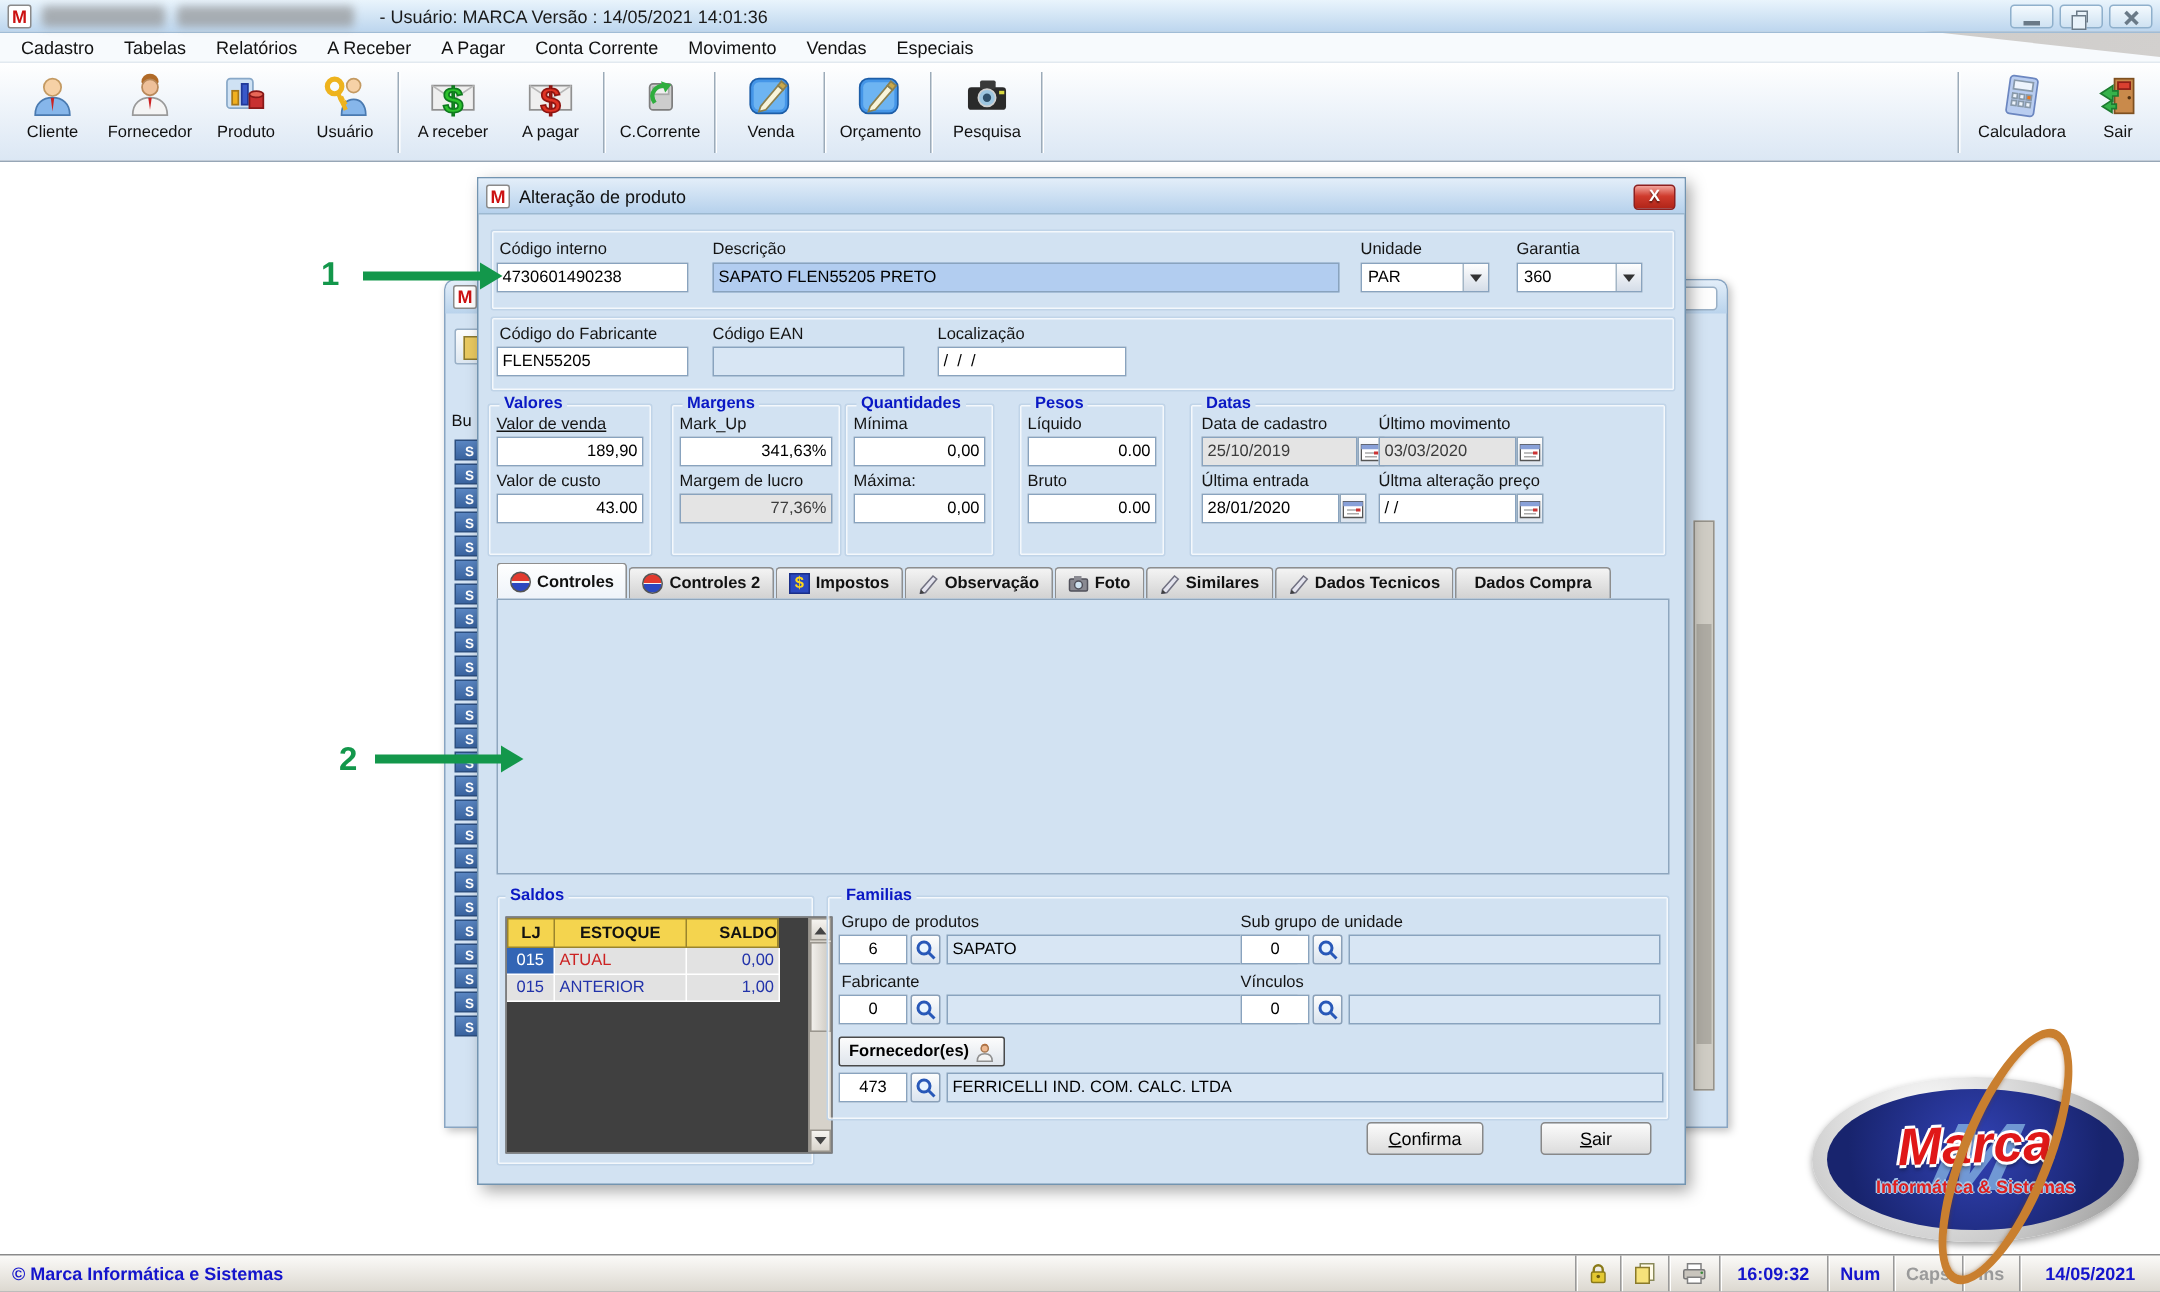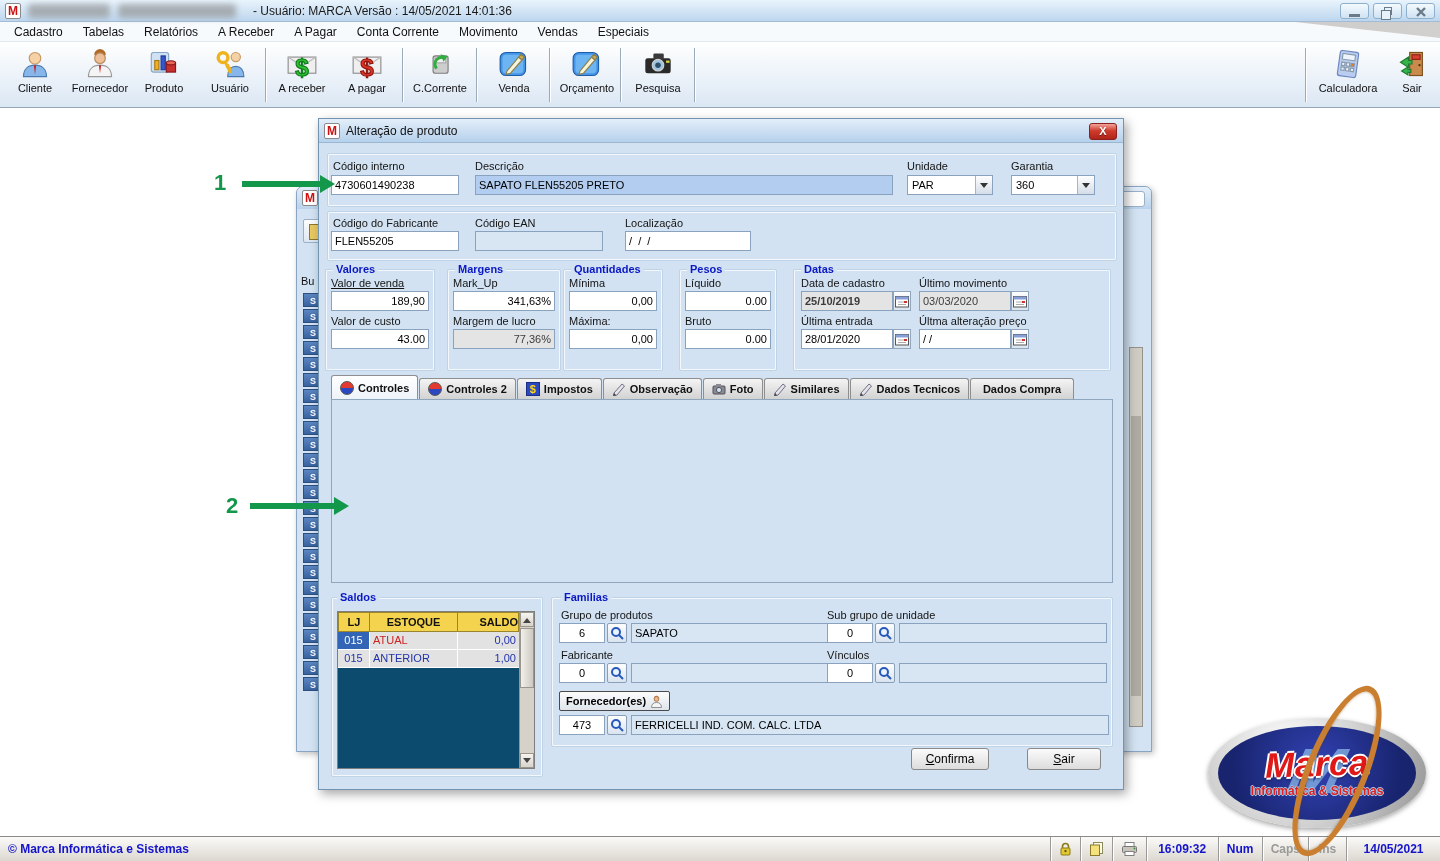--- a/index.html
+++ b/index.html
@@ -120,21 +120,21 @@
   .tabpanel { position:absolute; left:12px; top:280px; width:782px; height:184px; background:#d2e2f2;
     border:1px solid #8ea6be; z-index:1; }
   .innerpanel { position:absolute; left:20px; top:290px; width:766px; height:156px;
     border:1px solid #f0f6fc; outline:1px solid #bed2e6; }
 
   .cb { position:absolute; width:13px; height:13px; background:linear-gradient(#ffffff,#e6edf4);
     border:1px solid #8aa0b8; border-radius:2px; }
   .cb.checked::after { content:"\2713"; position:absolute; left:1px; top:-3px; color:#2b4f9e; font-size:13px; font-weight:bold; }
 
   
-  .tblwrap { position:absolute; left:18px; top:492px; width:198px; height:158px; border:1px solid #7e7e7e; background:#0c4a6e; }
+  .tblwrap { position:absolute; left:18px; top:492px; width:218px; height:158px; border:1px solid #7e7e7e; background:#404040; }
   .trow { display:flex; }
   .th { background:#f4d44e; border:1px solid #9a842c; border-left:none; font-size:11px; font-weight:bold;
     color:#111; text-align:center; height:20px; line-height:18px; }
   .th:first-child { border-left:1px solid #9a842c; }
   .td { background:#e2e2e2; border-right:1px solid #fff; border-bottom:1px solid #fff; font-size:11px;
     height:18px; line-height:17px; padding:0 3px; }
   .c-lj { width:32px; text-align:center; }
   .c-est { width:88px; }
   .c-sal { width:62px; text-align:right; }
   .td.sel { background:#3265b5; color:#fff; }
@@ -475,21 +475,21 @@
     <div class="gbox" style="left:360px;top:150px;width:98px;height:102px;"></div>
     <span class="gtitle" style="left:368px;top:144px;">Pesos</span>
     <span class="lbl" style="left:366px;top:158px;">Líquido</span>
     <input class="inp right" style="left: 366px; top: 172px; width: 86px;" value="0.00">
     <span class="lbl" style="left:366px;top:196px;">Bruto</span>
     <input class="inp right" style="left: 366px; top: 210px; width: 86px;" value="0.00">
 
     <div class="gbox" style="left:474px;top:150px;width:318px;height:102px;"></div>
     <span class="gtitle" style="left:482px;top:144px;">Datas</span>
     <span class="lbl" style="left:482px;top:158px;">Data de cadastro</span>
-    <div class="datef dis" style="left:482px;top:172px;width:110px;font-weight:bold;">
+    <div class="datef dis" style="left:482px;top:172px;width:122px;">
       <span class="dtxt">25/10/2019</span>
       <span class="calbtn">
           <svg width="14" height="13">
             <rect x="0.5" y="1.5" width="13" height="10.5" fill="#fff" stroke="#555"></rect>
             <rect x="0.5" y="1.5" width="13" height="3" fill="#88a0d8"></rect>
             <path d="M3 7h8M3 9.5h8" stroke="#aaa" stroke-width="1"></path>
             <rect x="9" y="6" width="3" height="2" fill="#c33"></rect>
           </svg>
         </span>
     </div>

